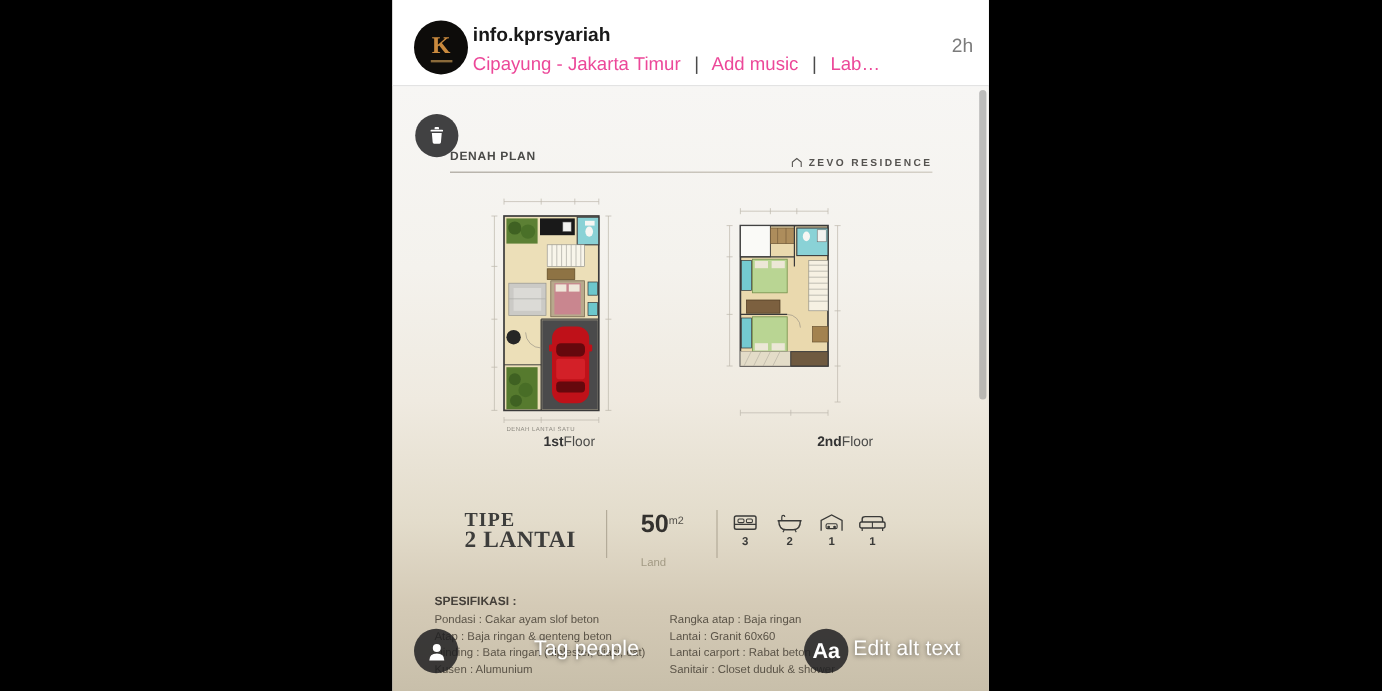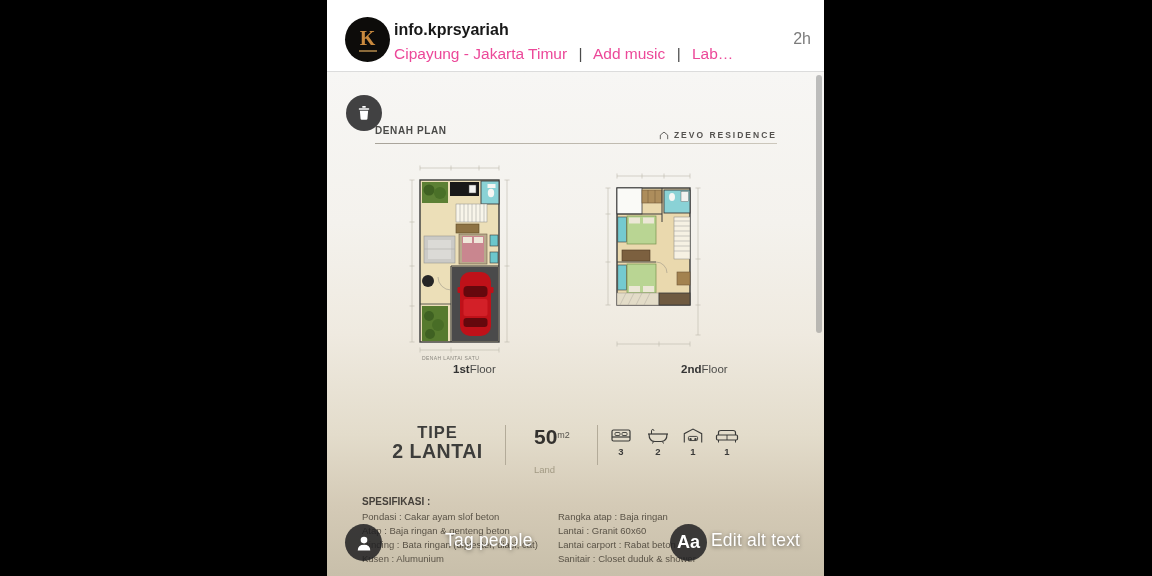--- a/index.html
+++ b/index.html
@@ -43,22 +43,22 @@
            justify-content:flex-end; align-items:center; gap:5px; }
 
   .plan-svg { display:block; }
 
   .denah-cap { left:95px; top:283px; font-size:5px; letter-spacing:.4px; color:#8a877f; }
   .floor-label { top:291px; font-size:11.5px; color:#4c4c4a; }
   .floor-label b { color:#333; }
   .fl1 { left:126px; } .fl2 { left:354px; }
 
   
-  .type-block { left:60px; top:352px; width:101px; text-align:center; color:#3d3d3b;
-                line-height:1.05; }
+  .type-block { left:60px; top:352px; width:101px; text-align:left; color:#3d3d3b;
+                line-height:1.05;font-family:Liberation Serif, serif; }
   .type-block .t1 { font-size:16.5px; font-weight:bold; letter-spacing:1px; }
   .type-block .t2 { font-size:19.5px; font-weight:bold; letter-spacing:.5px; }
   .vdiv { top:353px; width:1px; height:40px; background:#b3ab99; }
   .vd1 { left:178px; } .vd2 { left:270px; }
   .area-block { left:207px; top:353px; color:#33312e; }
   .area-block .val { font-size:21px; font-weight:bold; }
   .area-block sup { font-size:9px; font-weight:normal; color:#55524c; }
   .area-block .lbl { font-size:9.5px; color:#a29a84; margin-top:15px; }
   .amen { top:355px; width:30px; text-align:center; }
   .amen svg { display:block; margin:0 auto; }

